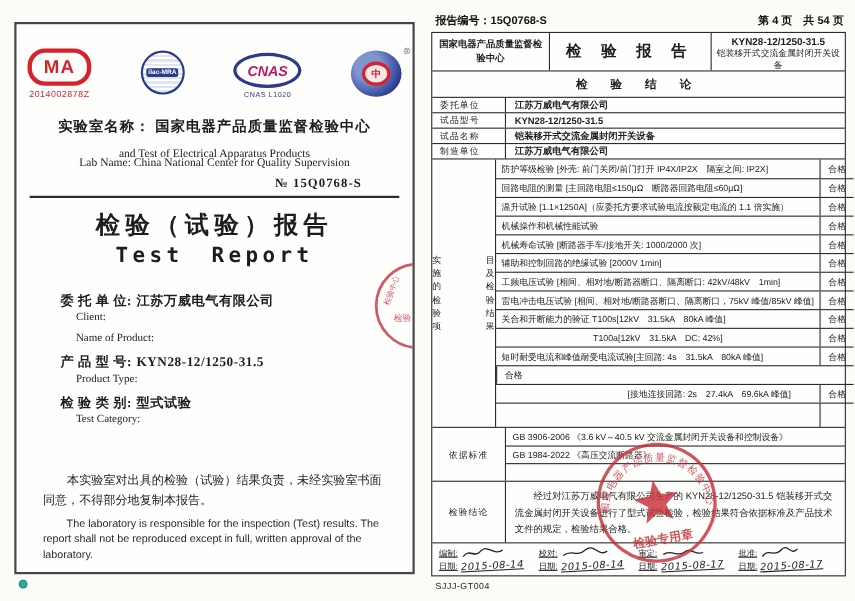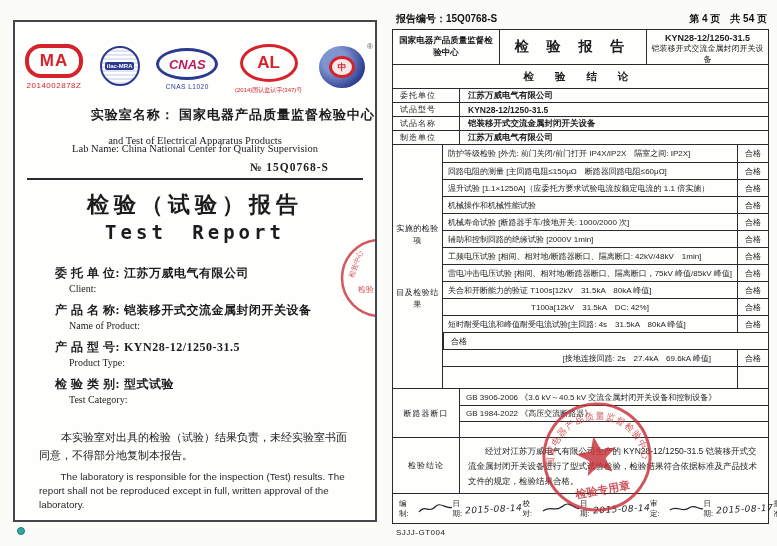--- a/index.html
+++ b/index.html
@@ -38,21 +38,21 @@
   .cal-cap { font-size:6px; color:#d6232b; margin-top:4px; white-space:nowrap;}
   .globe-wrap { position:relative; margin-top:2px;}
   .globe-shape { width:46px; height:42px; border-radius:50%;
     background:radial-gradient(circle at 35% 35%, #7f95d0 0 30%, #2b3a8f 75%);
     display:flex; align-items:center; justify-content:center; }
   .globe-core { width:26px; height:22px; border-radius:50%; border:3px solid #d6232b;
     background:#f4e9e9; display:flex; align-items:center; justify-content:center;
     color:#d6232b; font-size:9px; font-weight:bold;}
   .globe-r { position:absolute; right:-8px; top:-4px; font-size:8px; color:#555; }
 
-  .lab-zh { position:absolute; left:0; top:84px; width:100%; text-align:right;
+  .lab-zh { position:absolute; left:0; top:84px; width:100%; text-align:center;
     font-family:"Liberation Serif", serif; font-weight:bold; font-size:13px; letter-spacing:1px;}
   .lab-en1 { position:absolute; left:0; top:101px; width:100%; text-align:center;
     font-family:"Liberation Serif", serif; font-size:10.5px;margin-top:20px;}
   .lab-en2 { position:absolute; left:0; top:113px; width:100%; text-align:center;
     font-family:"Liberation Serif", serif; font-size:10.5px;}
 
   .rep-no { position:absolute; right:46px; top:139px;
     font-family:"Liberation Serif", serif; font-weight:bold; font-size:11.5px; letter-spacing:1px;}
   .lhr { position:absolute; left:12px; top:156px; width:336px; height:0;
     border-top:2px solid #2c2c2e; }
@@ -100,21 +100,21 @@
   .sect-row { height:24px; display:flex; align-items:center; justify-content:center;
     font-size:10.5px; font-weight:bold; letter-spacing:9px; }
 
   .inf-lab { width:66px; display:flex; align-items:center; padding-left:7px;
     font-size:8px; letter-spacing:1px; }
   .inf-val { flex:1; display:flex; align-items:center; padding-left:8px;
     font-size:8.5px; font-weight:bold; border-left:1px solid #2b2b2d; white-space:nowrap; overflow:hidden;}
   .inf-row { height:14px; }
 
   .items-wrap { display:flex; }
-  .items-lab { width:66px; display:flex; flex-direction:column; align-items:center;
+  .items-lab { width:66px; display:flex; flex-direction:row; align-items:center;
     justify-content:center; font-size:8px; line-height:1.5; letter-spacing:.5px; text-align:center;gap:40px;}
   .items-col { flex:1; border-left:1px solid #2b2b2d; display:flex; flex-direction:column; }
   .ti { display:flex; border-top:1px solid #2b2b2d; height:17px; }
   .items-col .ti:first-child { border-top:none; }
   .ti-t { flex:1; display:flex; align-items:center; padding:0 5px; font-size:8px;
     white-space:nowrap; overflow:hidden; }
   .ti-t.al-c { justify-content:center; }
   .ti-t.al-r { justify-content:flex-end; padding-right:26px; }
   .ti-r { width:31px; border-left:1px solid #2b2b2d; display:flex; align-items:center;
     justify-content:center; font-size:8px; }
@@ -124,21 +124,21 @@
   .std-line { height:16px; display:flex; align-items:center; padding-left:6px;
     font-size:8px; border-top:1px solid #2b2b2d; white-space:nowrap; overflow:hidden;}
   .std-col .std-line:first-child { border-top:none; }
 
   .conc-cell { flex:1; border-left:1px solid #2b2b2d; padding:6px 8px 2px 8px;
     font-size:8.5px; line-height:1.75; text-indent:2em; }
   .conc-row { height:56px; }
   .lab-mid { display:flex; align-items:center; justify-content:center; padding-left:0;}
 
   .sig-row { height:30px; display:flex; align-items:center; padding:0 6px; }
-  .sig-g { flex:1; display:flex; flex-direction:row; justify-content:flex-end; gap:1px;}
+  .sig-g { flex:1; display:flex; flex-direction:column; justify-content:flex-end; gap:1px;text-decoration:underline;}
   .sig-line { display:flex; align-items:center; gap:3px; font-size:7.5px; }
   .hand { font-family:"DejaVu Sans", sans-serif; font-style:italic; font-size:9px;
     color:#20242c; transform:rotate(-3deg); letter-spacing:.5px; white-space:nowrap;}
   .sig-svg { display:block; }
 
   .r-footer { font-size:8px; margin:4px 0 0 4px; letter-spacing:.5px; color:#222; }
 
   .rstamp { position:absolute; left:146px; top:388px; width:118px; height:118px;
     opacity:.82; transform:rotate(-10deg); pointer-events:none; }
 </style>
@@ -154,24 +154,20 @@
     </div>
     <div class="logo-blk">
       <div class="ilac-shape">
         <span class="ilac-txt">ilac-MRA</span>
       </div>
     </div>
     <div class="logo-blk">
       <div class="cnas-shape">CNAS</div>
       <div class="cnas-cap">CNAS L1020</div>
     </div>
-    <div class="logo-blk">
-      <div class="cal-shape">AL</div>
-      <div class="cal-cap">(2014)国认监认字(347)号</div>
-    </div>
     <div class="logo-blk globe-wrap">
       <div class="globe-shape">
         <div class="globe-core">中</div>
       </div>
       <div class="globe-r">®</div>
     </div>
   </div>
 
   <div class="lab-zh">实验室名称： 国家电器产品质量监督检验中心</div>
   <div class="lab-en1">Lab Name:   China National Center for Quality Supervision</div>
@@ -182,21 +178,20 @@
 
   <div class="title-zh">检验（试验）报告</div>
   <div class="title-en">Test Report</div>
 
   <div class="fields">
     <div class="f-blk">
       <div class="f-zh"><span>委 托 单 位:</span><span class="f-val">江苏万威电气有限公司</span></div>
       <div class="f-en">Client:</div>
     </div>
     <div class="f-blk">
-      <div class="f-zh"><span>产 品 名 称:</span><span class="f-val">铠装移开式交流金属封闭开关设备</span></div>
       <div class="f-en">Name of Product:</div>
     </div>
     <div class="f-blk">
       <div class="f-zh"><span>产 品 型 号:</span><span class="f-val">KYN28-12/1250-31.5</span></div>
       <div class="f-en">Product Type:</div>
     </div>
     <div class="f-blk">
       <div class="f-zh"><span>检 验 类 别:</span><span class="f-val">型式试验</span></div>
       <div class="f-en">Test Category:</div>
     </div>
@@ -309,21 +304,21 @@
           <div class="ti-r">合格</div>
         </div>
         <div class="ti empty">
           <div class="ti-t"></div>
           <div class="ti-r"></div>
         </div>
       </div>
     </div>
 
     <div class="brow">
-      <div class="inf-lab lab-mid" style="width:66px">断路器断口</div>
+      <div class="inf-lab lab-mid" style="width:66px">依据标准</div>
       <div class="std-col">
         <div class="std-line">GB 3906-2006 《3.6 kV～40.5 kV 交流金属封闭开关设备和控制设备》</div>
         <div class="std-line">GB 1984-2022 《高压交流断路器》</div>
         <div class="std-line"></div>
       </div>
     </div>
 
     <div class="brow conc-row">
       <div class="inf-lab lab-mid" style="width:66px">检验结论</div>
       <div class="conc-cell">经过对江苏万威电气有限公司生产的 KYN28-12/1250-31.5 铠装移开式交流金属封闭开关设备进行了型式试验检验，检验结果符合依据标准及产品技术文件的规定，检验结果合格。</div>

